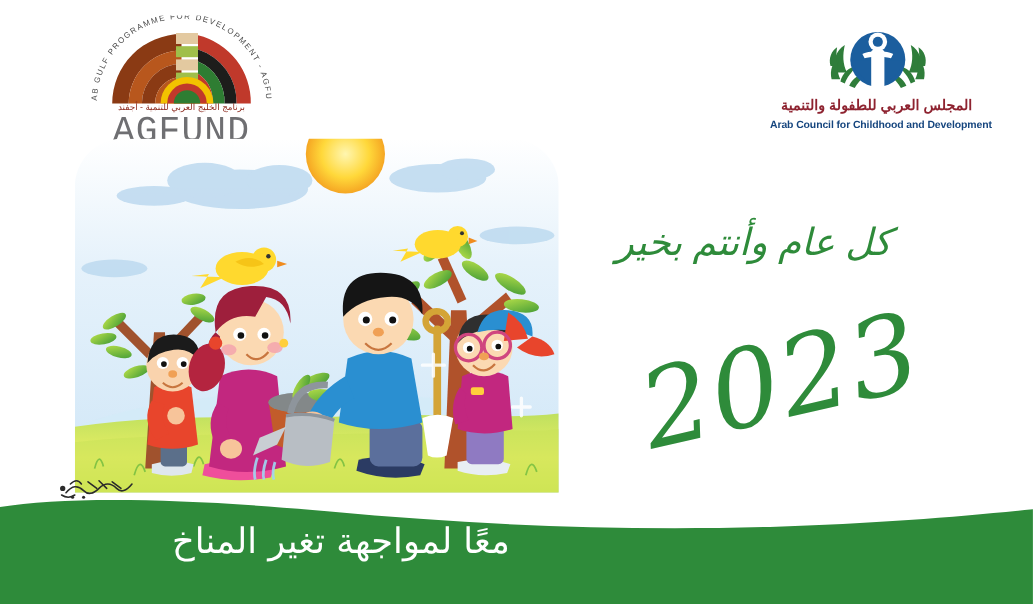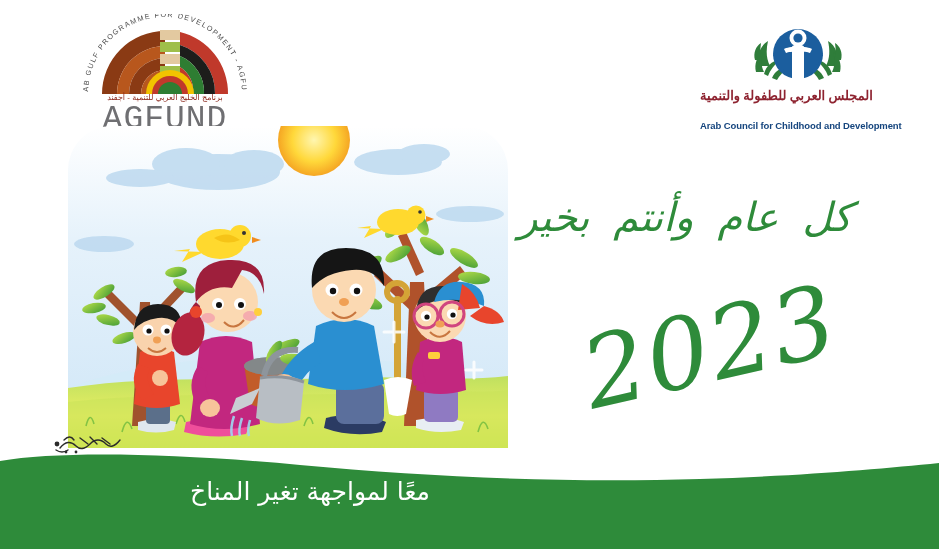--- a/index.html
+++ b/index.html
@@ -76,41 +76,40 @@
     left: 50px;
     top: 0;
     width: 96px;
     height: 66px;
   }
   .accd-arabic {
     position: absolute;
     left: 0;
     top: 66px;
     width: 194px;
-    text-align: left;
+    text-align: center;
     font-size: 13px;
     color: #8e2330;
     white-space: nowrap;
     direction: rtl;
-    font-family: Liberation Serif, serif;
+    font-family: Liberation Sans, sans-serif;
     font-weight: bold;
   }
   .accd-english {
     position: absolute;
     left: 0;
     top: 86px;
     width: 194px;
     text-align: center;
     font-size: 9.5px;
     color: #15457e;
     white-space: nowrap;
     font-weight: bold;
     letter-spacing: -0.1px;
     font-family: "Liberation Sans", sans-serif;
-    margin-top: 12px;
   }
 
   
   .illustration {
     position: absolute;
     left: 68px;
     top: 126px;
     width: 440px;
     height: 322px;
     border-radius: 44px 44px 0 0;
@@ -127,22 +126,22 @@
   }
 
   
   .greeting {
     position: absolute;
     right: 44px;
     top: 186px;
     width: 420px;
     text-align: center;
     direction: rtl;
-    font-family: Liberation Mono, monospace;
-    font-size: 40px;
+    font-family: Liberation Sans, sans-serif;
+    font-size: 34px;
     line-height: 70px;
     color: #2e8b3a;
     font-style: italic;
     white-space: nowrap;
   }
   .year {
     position: absolute;
     left: 545px;
     top: 292px;
     width: 330px;
@@ -167,21 +166,21 @@
   }
   .banner-svg { display: block; width: 939px; height: 110px; }
   .banner-text {
     position: absolute;
     left: 0;
     top: 36px;
     width: 620px;
     text-align: center;
     direction: rtl;
     color: #ffffff;
-    font-size: 25px;
+    font-size: 32px;
     line-height: 34px;
     white-space: nowrap;
     font-family: "DejaVu Sans", sans-serif;
   }
 </style>
 </head>
 <body>
 
 <div class="card">
 

